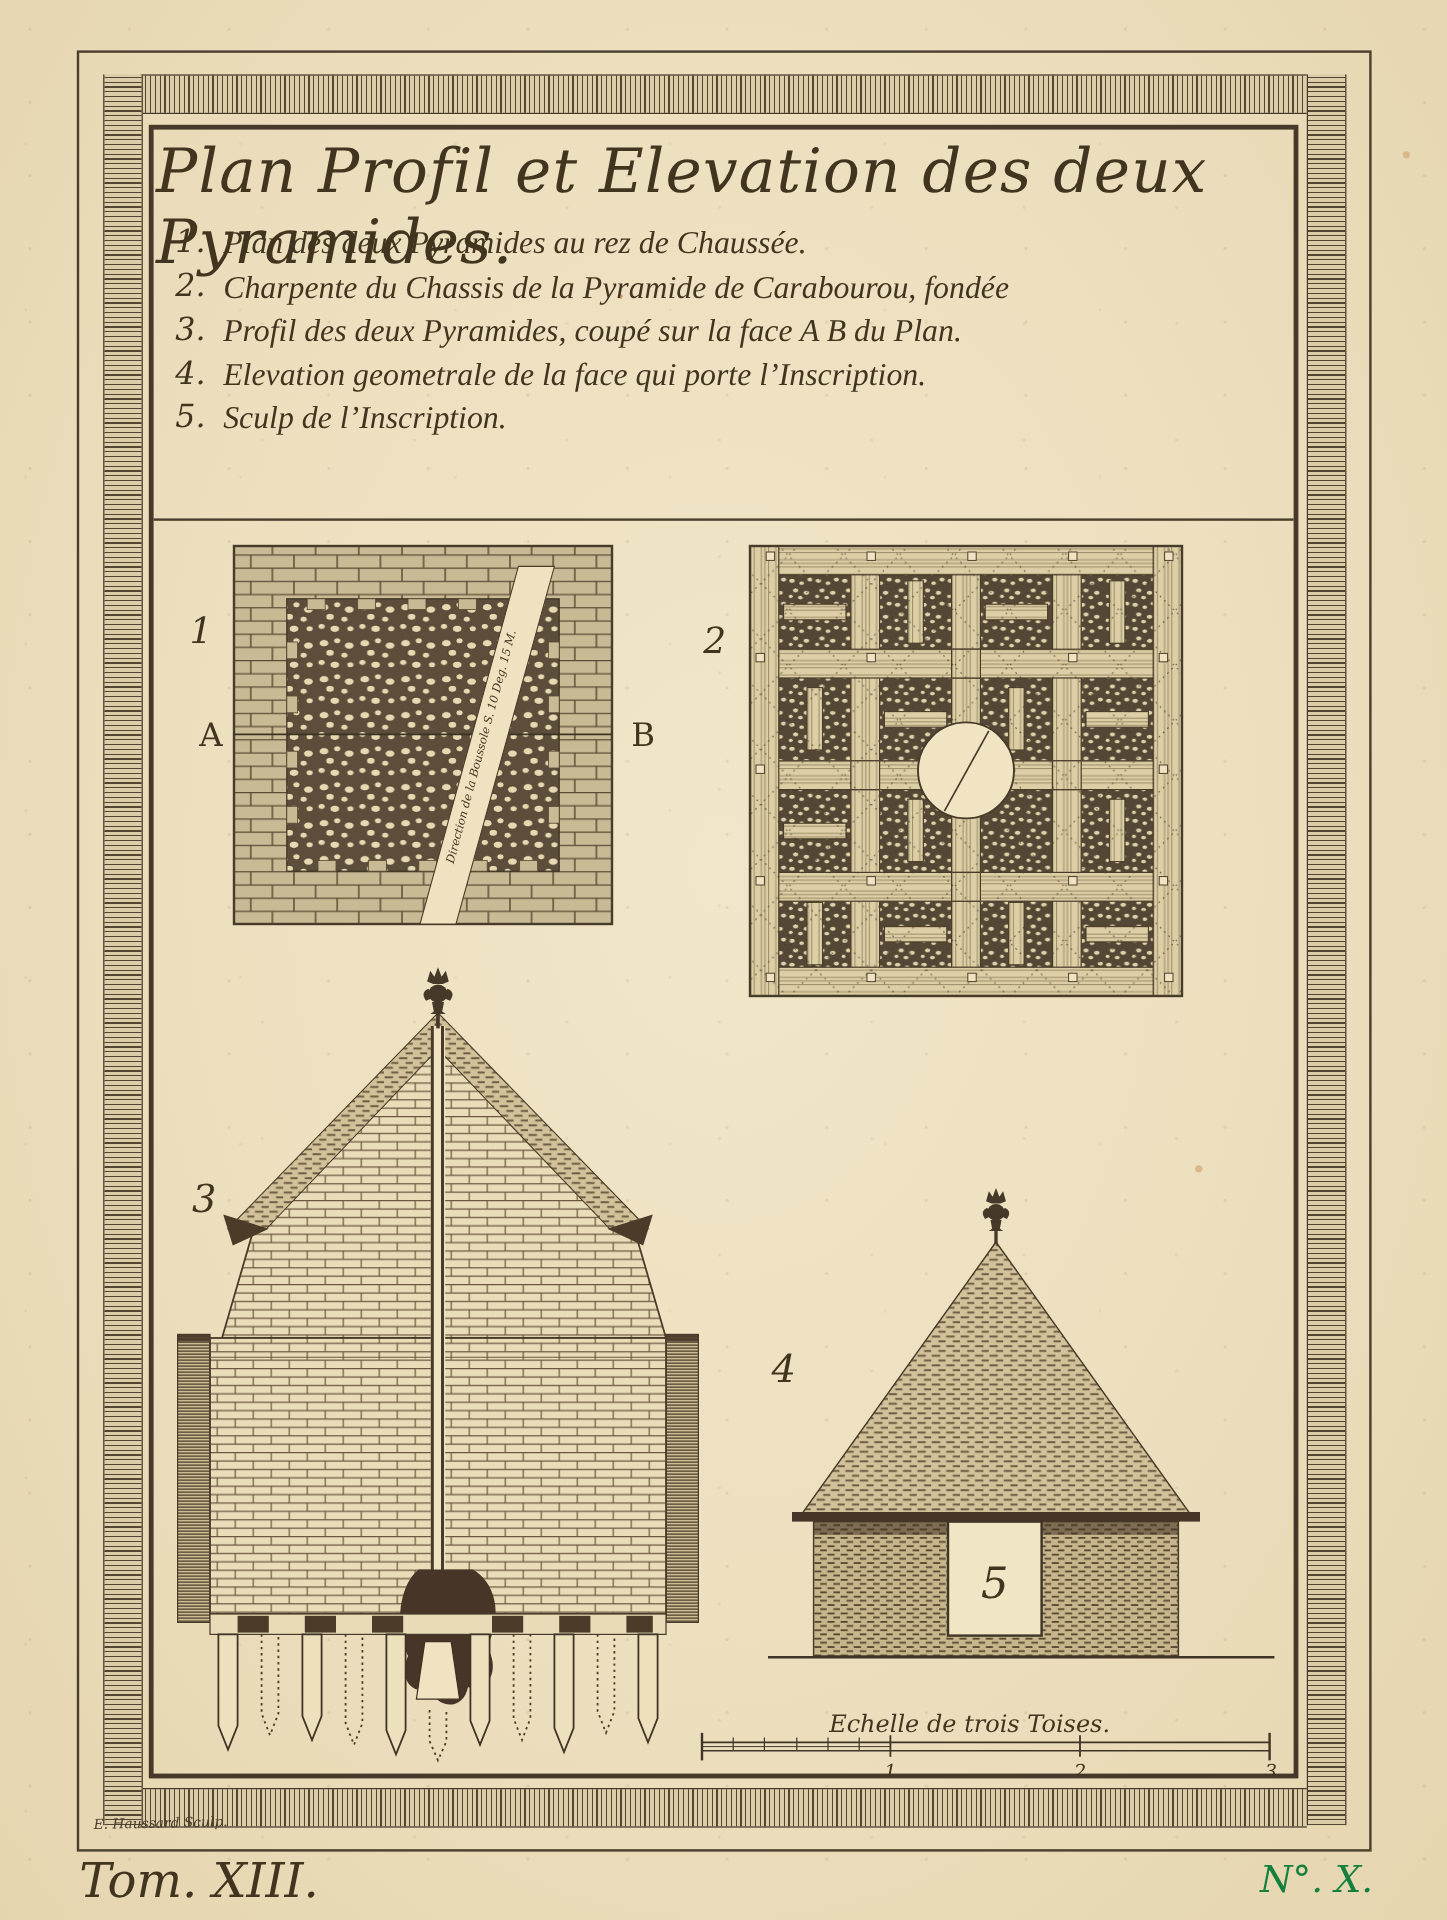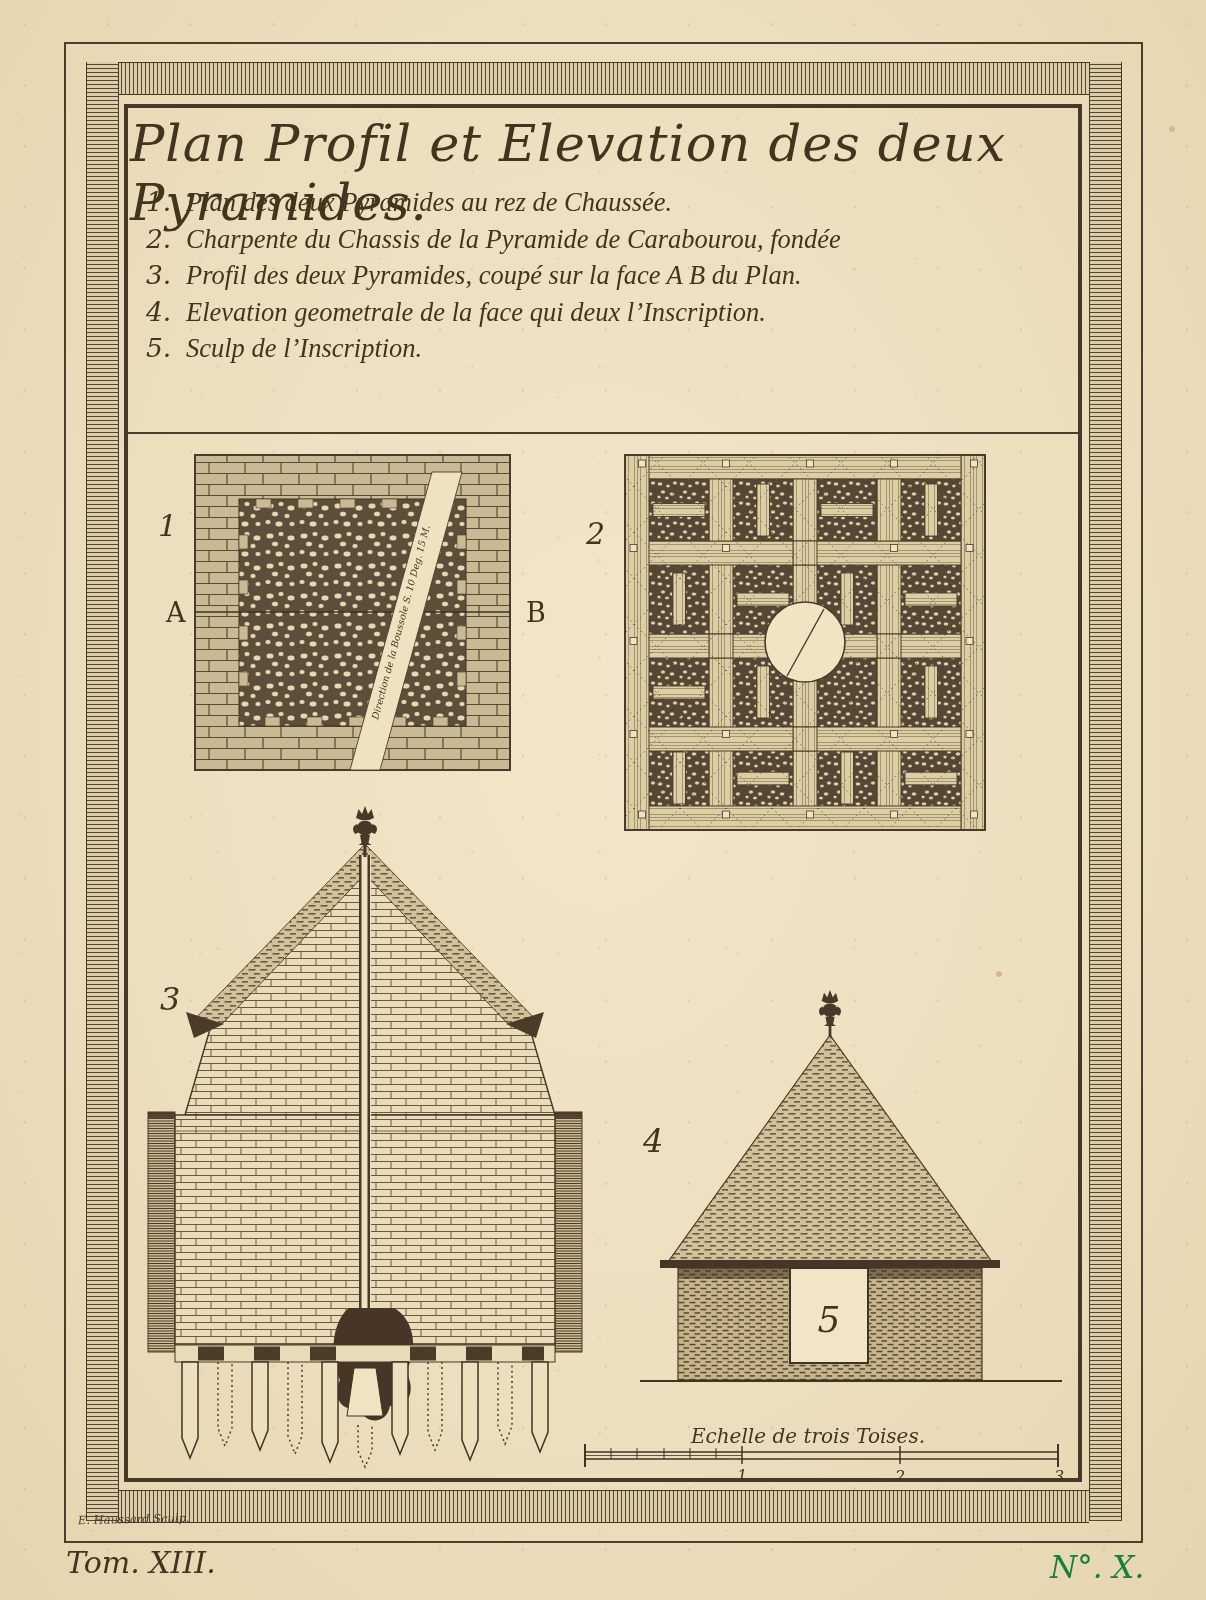--- a/index.html
+++ b/index.html
@@ -30,21 +30,21 @@
   .title{position:absolute;left:130px;top:114px;width:946px;text-align:left;
          font-style:italic;font-size:51px;letter-spacing:1px;color:#42351f;}
   .list{position:absolute;left:146px;top:184px;width:925px;font-style:italic;font-size:26.5px;line-height:36.5px;color:#42351f;}
   .row{display:flex;}
   .row .num{flex:0 0 40px;width:40px;}
   .row .txt{flex:1;font-family:Liberation Serif, serif;}
   .cont-line{margin-left:74px;}
   .sep{position:absolute;left:128px;top:432px;width:950px;height:2px;background:#4a3e2c;}
   .figures{position:absolute;left:128px;top:440px;width:950px;height:1040px;}
   .engraver{position:absolute;left:78px;top:1512px;font-size:11.5px;font-style:italic;color:#4a3d2b;transform:rotate(-1.2deg);}
-  .footer-tome{position:absolute;left:66px;top:1545px;font-size:30px;font-style:italic;color:#42351f;}
+  .footer-tome{position:absolute;left:66px;top:1545px;font-size:40px;font-style:italic;color:#42351f;}
   .footer-no{position:absolute;left:1050px;top:1549px;font-size:31px;font-style:italic;color:#15803d;}
   text{font-family:"DejaVu Serif", serif;fill:#42351f;}
   .t-it{font-style:italic;}
 </style>
 </head>
 <body>
 
 <div class="speckle"></div>
 <div class="foxing"></div>
 
@@ -65,21 +65,21 @@
   <div class="row">
     <span class="num">2.</span>
     <span class="txt">Charpente du Chassis de la Pyramide de Carabourou, fondée</span>
   </div>
   <div class="row">
     <span class="num">3.</span>
     <span class="txt">Profil des deux Pyramides, coupé sur la face A B du Plan.</span>
   </div>
   <div class="row">
     <span class="num">4.</span>
-    <span class="txt">Elevation geometrale de la face qui deux l’Inscription.</span>
+    <span class="txt">Elevation geometrale de la face qui porte l’Inscription.</span>
   </div>
   <div class="row">
     <span class="num">5.</span>
     <span class="txt">Sculp de l’Inscription.</span>
   </div>
 </div>
 
 <div class="sep"></div>
 
 <svg class="figures" viewBox="0 0 950 1040">

